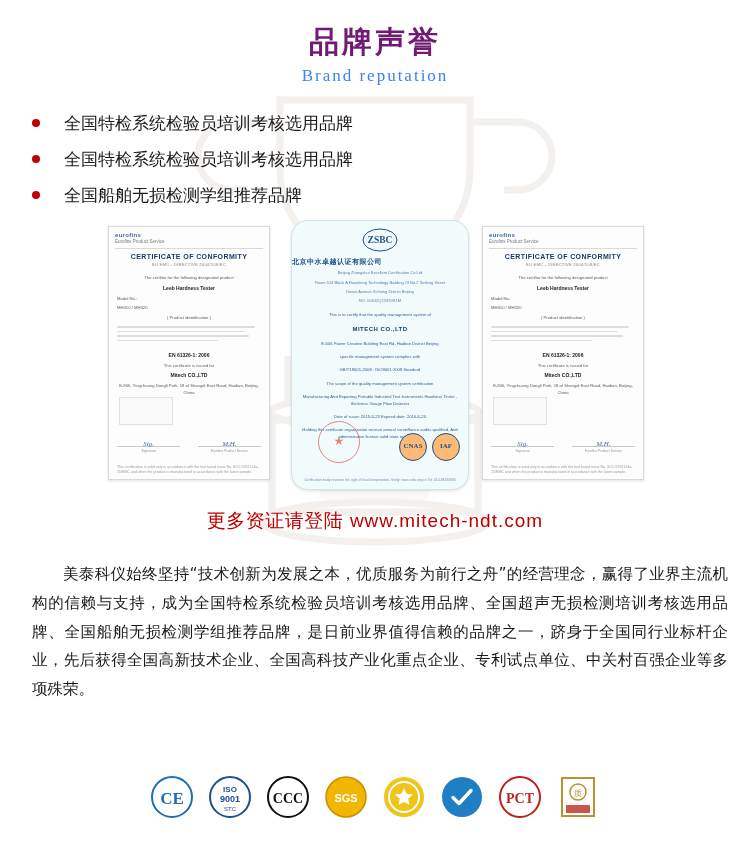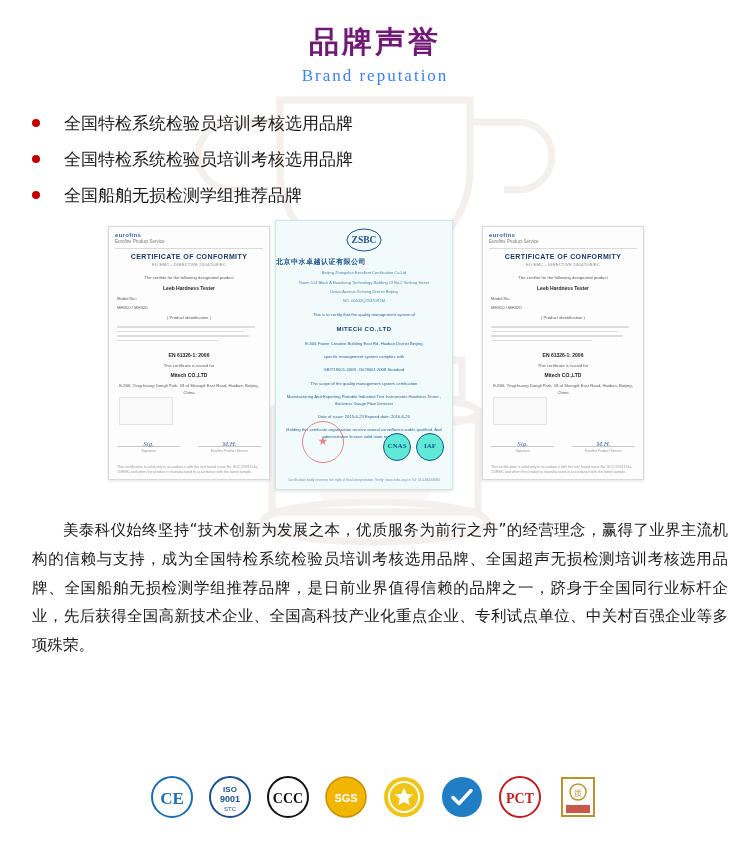--- a/index.html
+++ b/index.html
@@ -90,21 +90,21 @@
     height: 270px;
   }
   .cert {
     position: absolute;
     background: #fdfdfd;
     border: 1px solid #d8d8d8;
     box-shadow: 0 1px 3px rgba(0,0,0,0.12);
     overflow: hidden;
   }
   .cert-left  { left: 108px; top: 6px;  width: 160px; height: 252px; }
-  .cert-mid   { left: 275px; top: 0px;  width: 176px; height: 268px; background: #f2fbfb; border-color: #cfe6e6; }
+  .cert-mid   { left: 291px; top: 0px;  width: 176px; height: 268px; background: #f2fbfb; border-color: #cfe6e6; border-radius: 17px; }
   .cert-right { left: 482px; top: 6px;  width: 160px; height: 252px; }
 
   .cert .brandbar {
     font-size: 6px;
     color: #3a63a8;
     padding: 5px 6px 2px 6px;
     font-family: "Liberation Sans", sans-serif;
     font-weight: bold;
     letter-spacing: .3px;
   }
@@ -276,21 +276,21 @@
     width: 26px;
     height: 26px;
     border-radius: 50%;
     border: 1.5px solid #1b4f8f;
     color: #1b4f8f;
     font-size: 7px;
     font-weight: bold;
     text-align: center;
     line-height: 24px;
     font-family: "Liberation Serif", serif;
-    background: #5eead4;
+    background: #fdba74;
   }
   .cert-mid .bottomline {
     position: absolute;
     left: 8px; right: 8px; bottom: 6px;
     font-size: 3.4px;
     color: #6f93b5;
     text-align: center;
     line-height: 1.5;
   }
 
@@ -492,20 +492,24 @@
         <div class="sig">
           <div class="scribble">M.H.</div>
           <div class="line"></div>
           <span>Eurofins Product Service</span>
         </div>
       </div>
       <div class="footer">This certification is valid only in accordance with the text found issue No. SCC/CN/1114a-15/EMC and when the product is manufactured in accordance with the latest sample.</div>
     </div>
   </div>
 
+  <div class="weburl">
+    <span>更多资证请登陆</span>
+    <span class="url">www.mitech-ndt.com</span>
+  </div>
 
   <div class="para">美泰科仪始终坚持“技术创新为发展之本，优质服务为前行之舟”的经营理念，赢得了业界主流机构的信赖与支持，成为全国特检系统检验员培训考核选用品牌、全国超声无损检测培训考核选用品牌、全国船舶无损检测学组推荐品牌，是日前业界值得信赖的品牌之一，跻身于全国同行业标杆企业，先后获得全国高新技术企业、全国高科技产业化重点企业、专利试点单位、中关村百强企业等多项殊荣。</div>
 
   <div class="logostrip">
 
     <div class="item">
       <svg viewBox="0 0 44 44" width="44" height="44">
         <circle cx="22" cy="22" r="20" fill="none" stroke="#1b6fb5" stroke-width="2"></circle>
         <text x="22" y="29" text-anchor="middle" font-family="Liberation Serif, serif" font-size="17" font-weight="bold" fill="#1b6fb5">CE</text>
       </svg>

